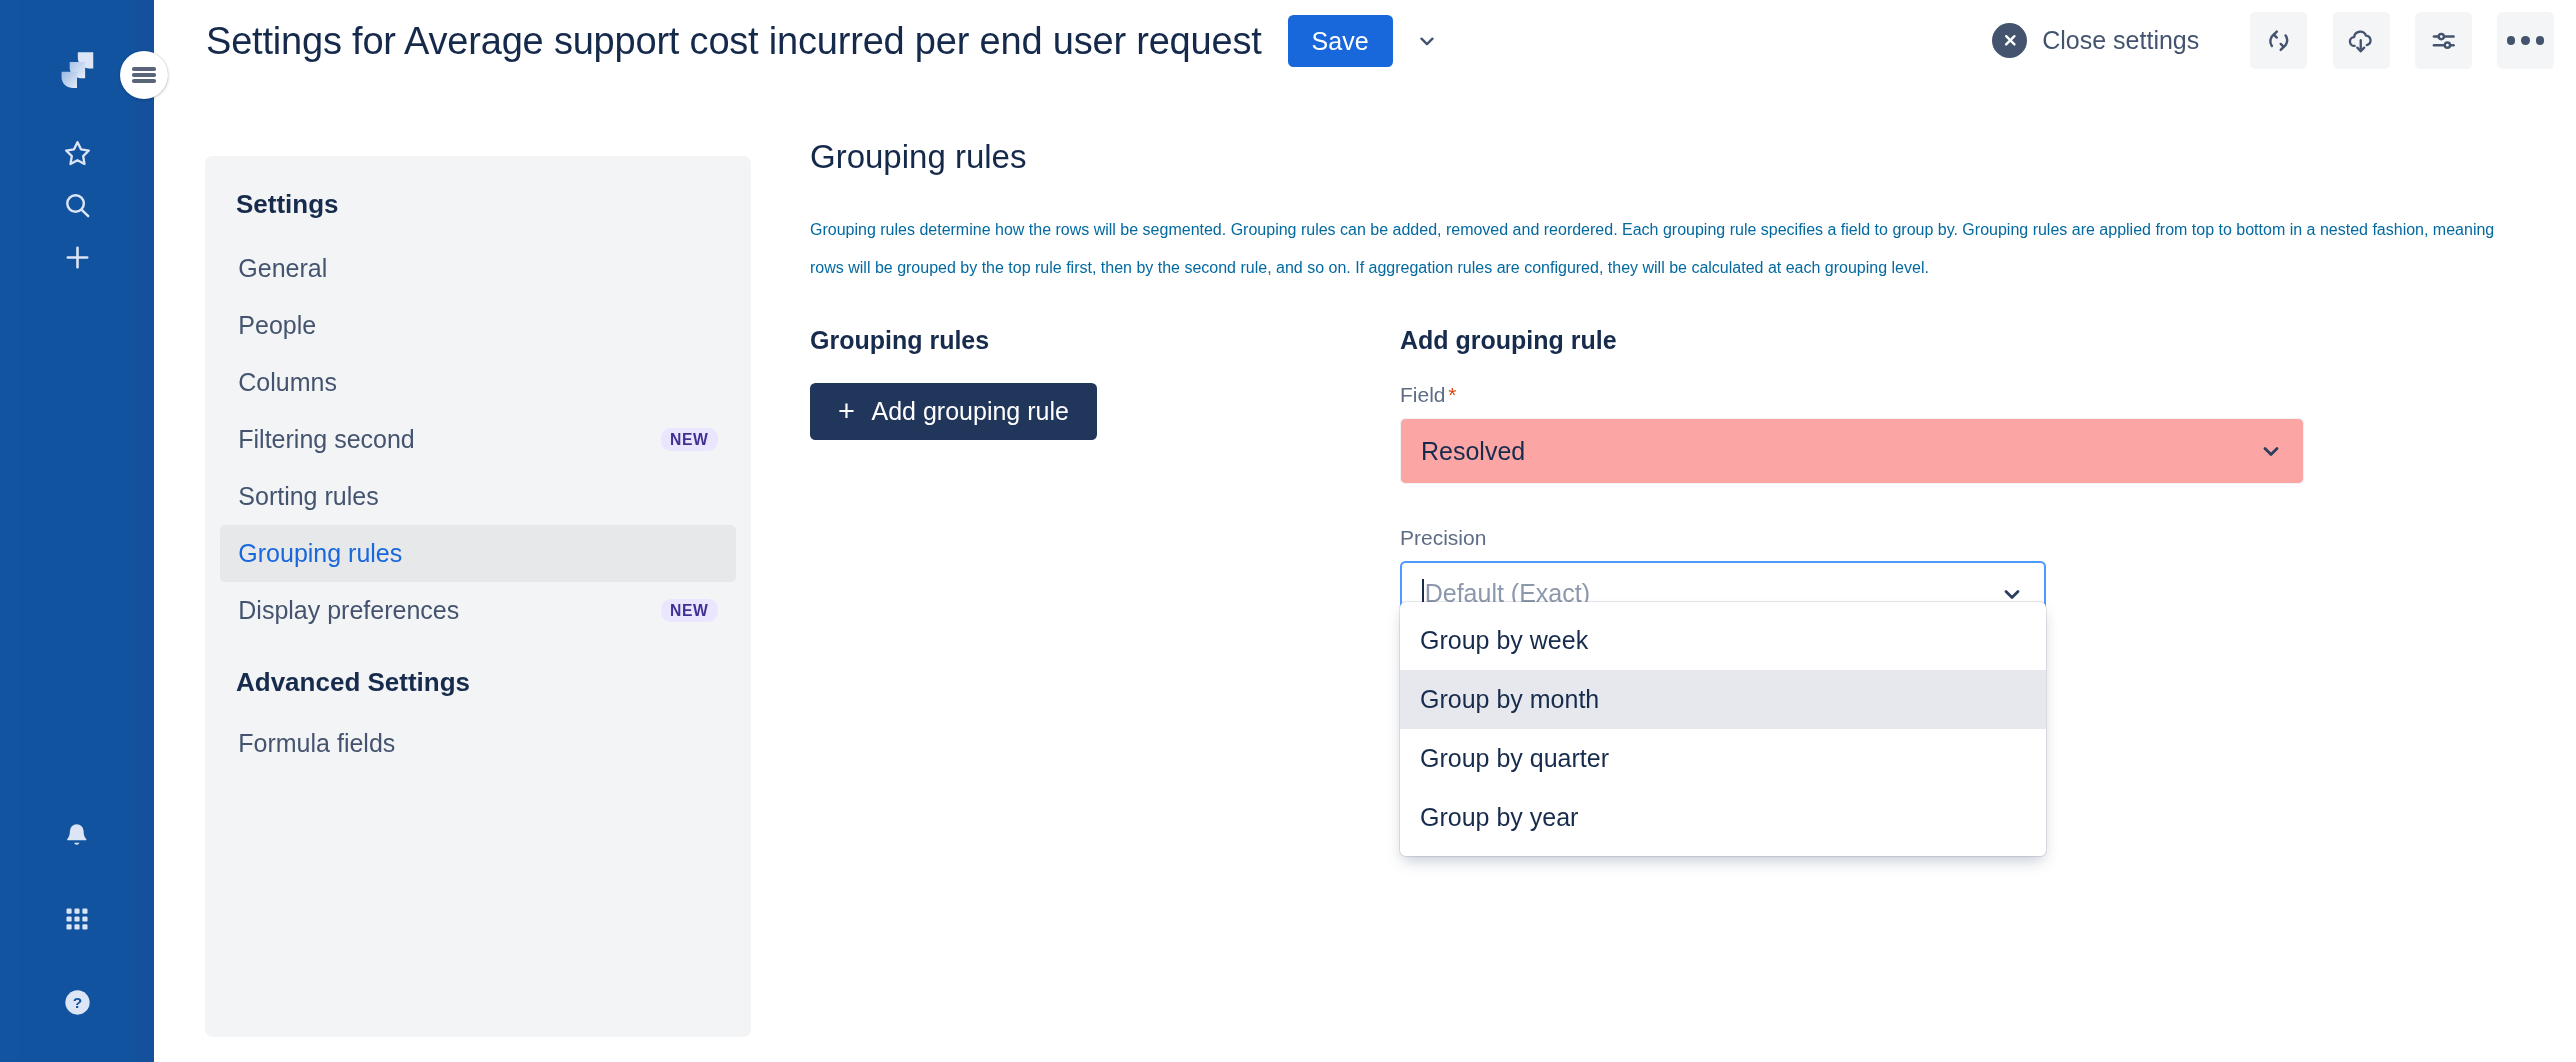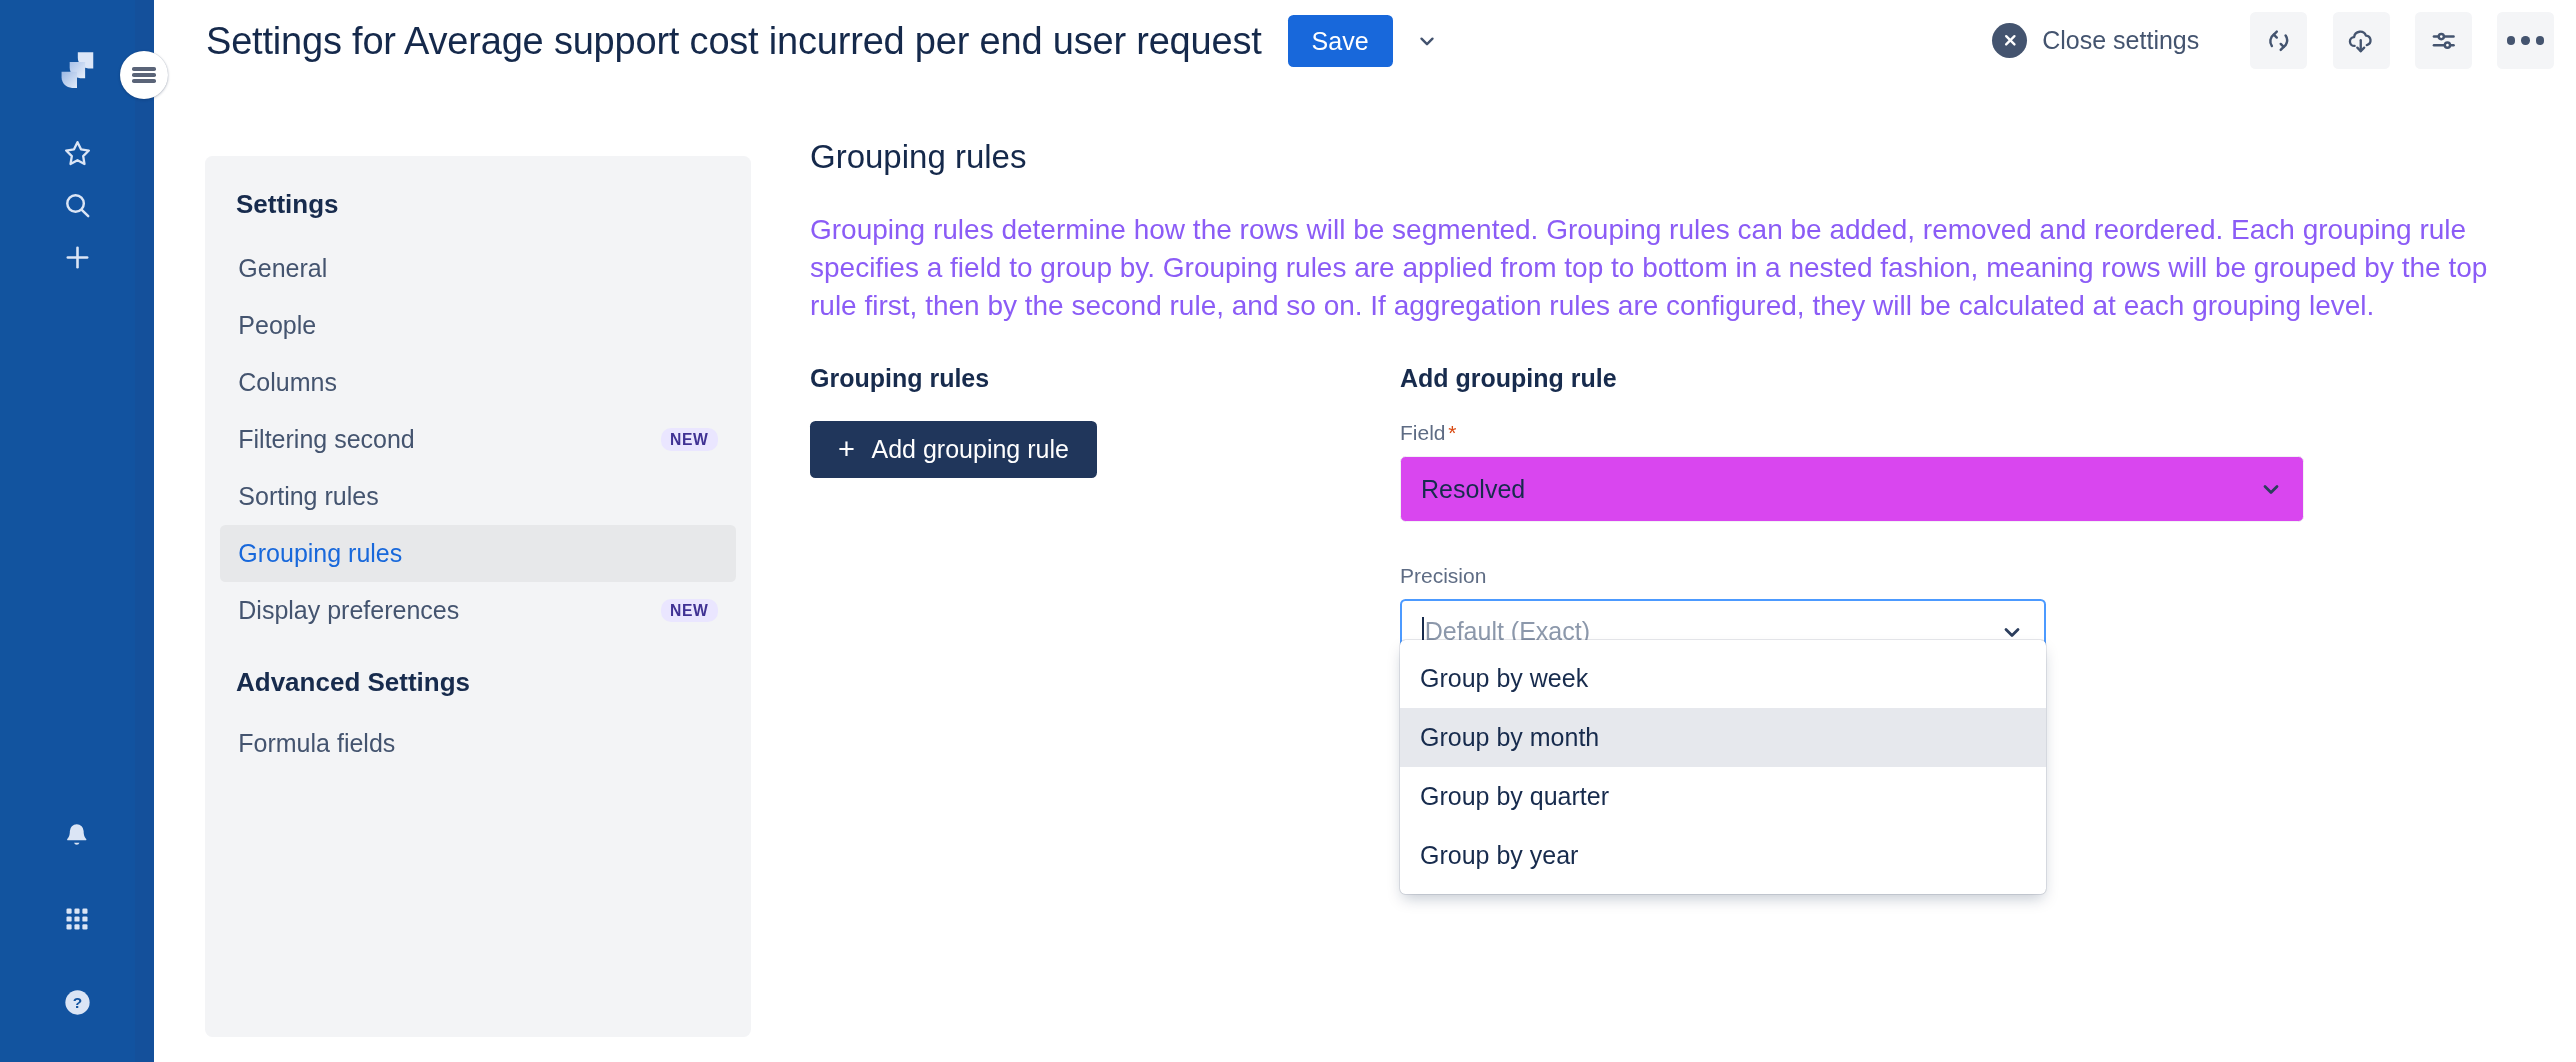--- a/index.html
+++ b/index.html
@@ -199,23 +199,23 @@
     right: 28px;
     z-index: 5;
   }
   .content h2 {
     font-size: 33px;
     font-weight: 400;
     color: #15294b;
     margin-bottom: 35px;
   }
   .content p.desc {
-    font-size: 28px;
+    font-size: 16px;
     line-height: 38px;
-    color: #8b5cf6;
+    color: #0369a1;
     max-width: 1716px;
     margin-bottom: 39px;
   }
   .cols {
     display: flex;
     gap: 0;
   }
   .col-left { width: 590px; flex: 0 0 590px; }
   .col-right { width: 904px; flex: 0 0 904px; position: relative; }
   .col-title {
@@ -244,21 +244,21 @@
     font-size: 21px;
     color: #5e6c84;
     margin-bottom: 11px;
     display: flex;
     align-items: baseline;
     gap: 2.8px;
   }
   .req { color: #d9480f; font-size: 21px; }
   .sel-box {
     height: 66px;
-    background: #d946ef;
+    background: #fca5a5;
     border: 1.8px solid #f1f2f4;
     border-radius: 5.5px;
     display: flex;
     align-items: center;
     padding: 0 20px;
     font-size: 25px;
     color: #172b4d;
     cursor: pointer;
   }
   .sel-box .sel-val { flex: 1 1 auto; }

